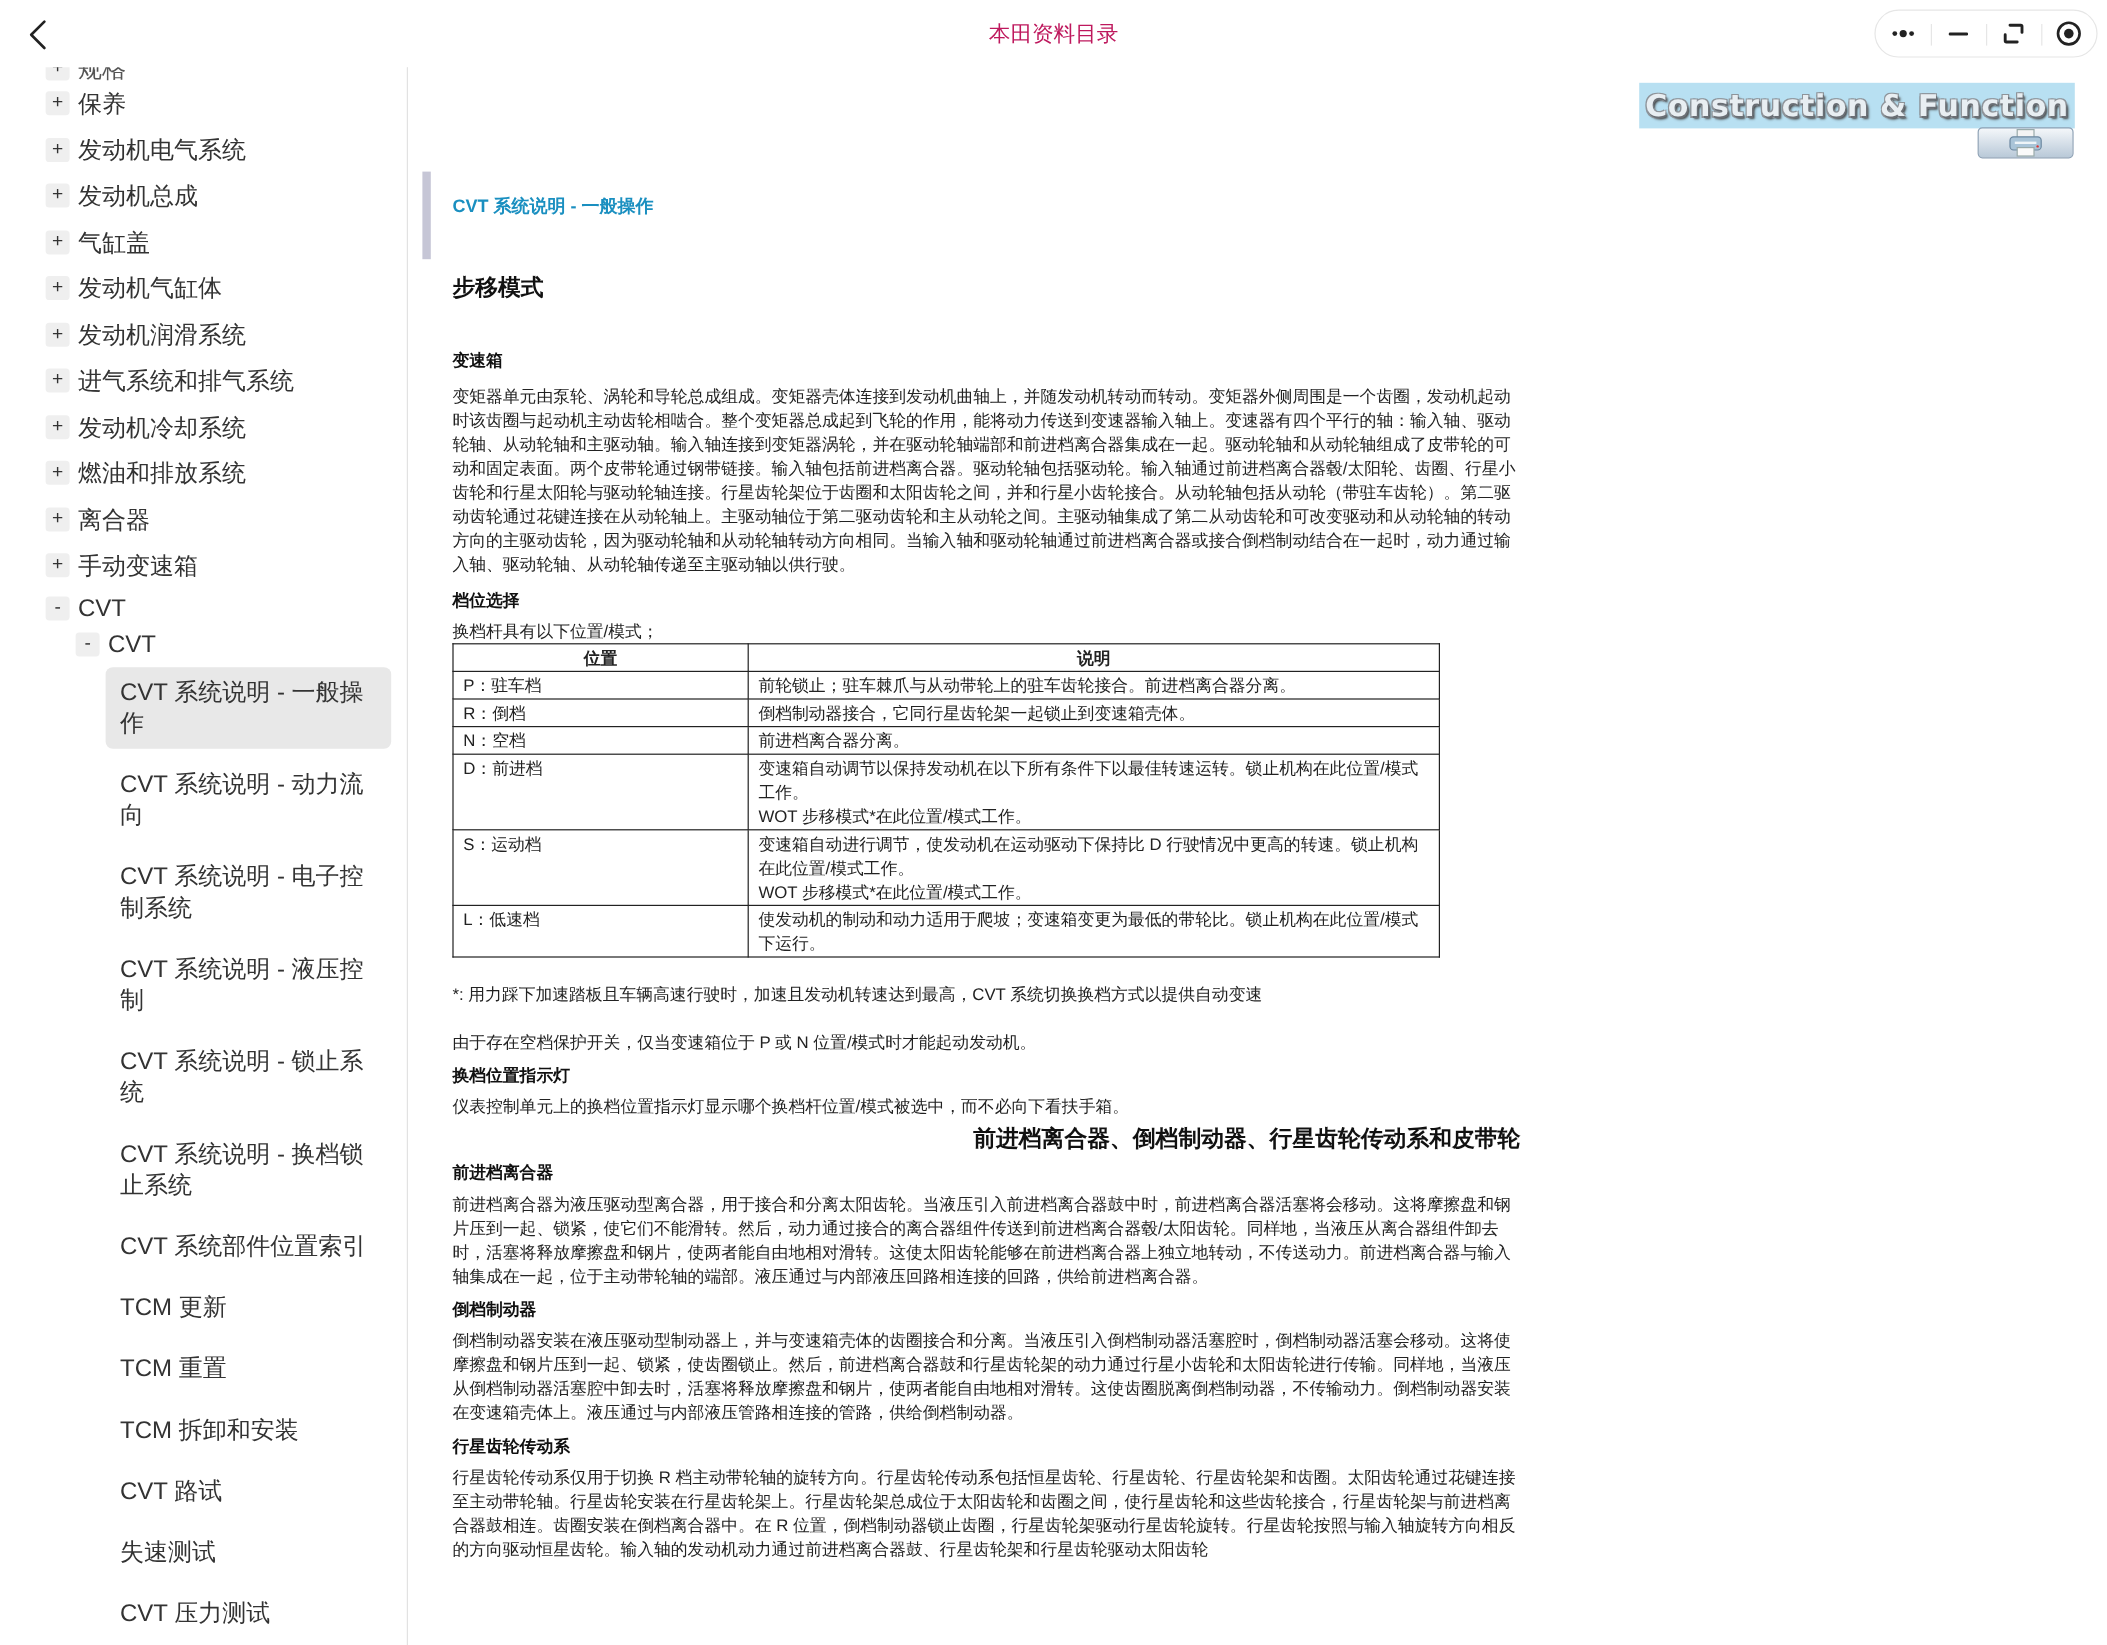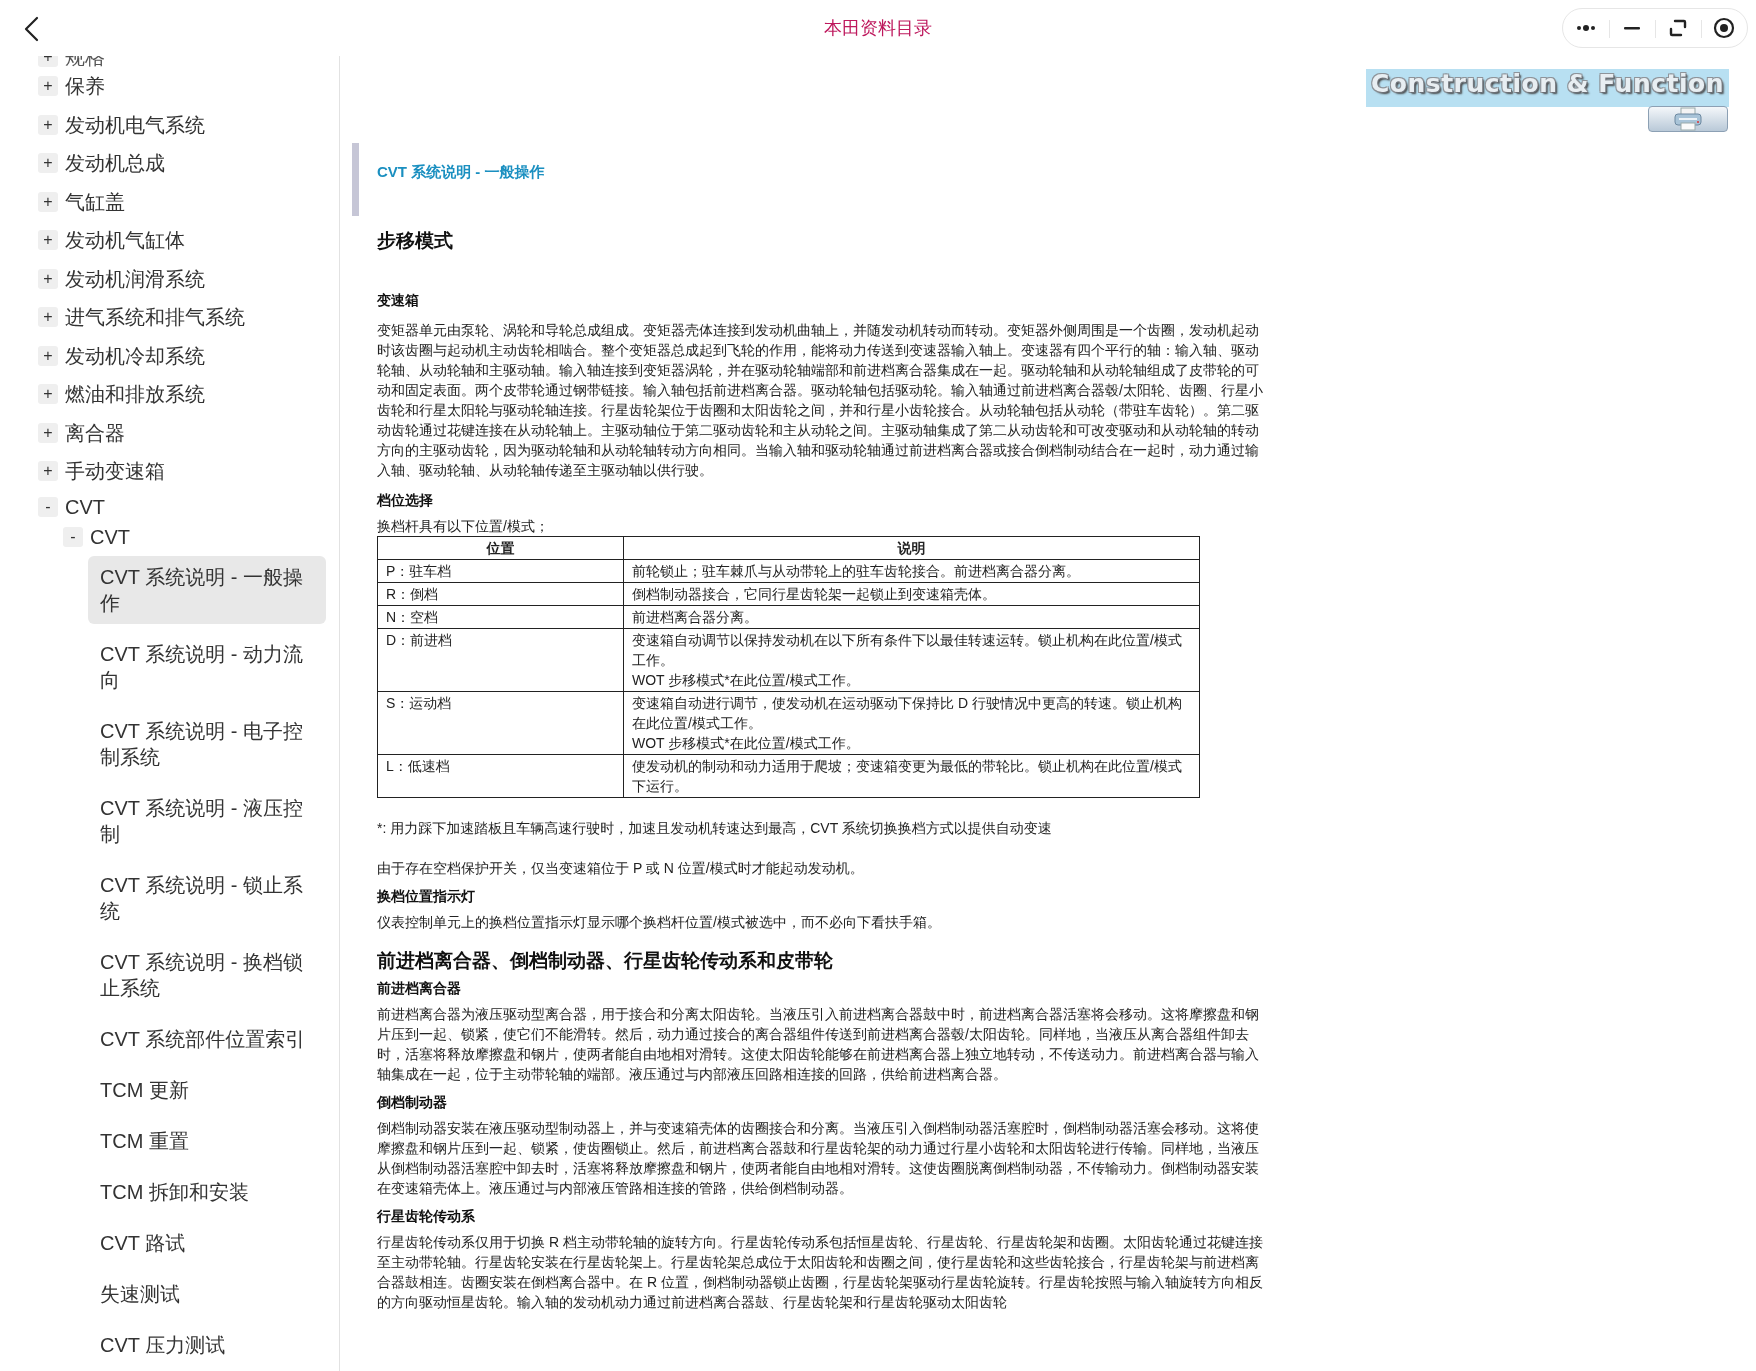--- a/index.html
+++ b/index.html
@@ -21,42 +21,42 @@
   .sidebar-divider { position: absolute; left: 339px; top: 56px; width: 1px; height: 1315px; background: #e2e2e2; }
   .tree-row { position: absolute; left: 38px; height: 30px; display: flex; align-items: center; font-size: 20px; color: #333; cursor: pointer; white-space: nowrap; }
   .tree-row .toggle { width: 20px; height: 20px; background: #efefef; border-radius: 3px; display: flex; align-items: center; justify-content: center; font-size: 16px; color: #333; margin-right: 7px; line-height: 1; }
   .tree-row.cut { top: -14px; color: #555; }
   .tree-row.level2 { left: 63px; }
   .leaf { position: absolute; left: 88px; width: 238px; font-size: 20px; line-height: 26px; color: #333; padding: 8px 12px; border-radius: 6px; cursor: pointer; }
   .leaf.active { background: #e8e8e8; }
 
   
   .doc { position: absolute; left: 340px; top: 56px; width: 1416px; height: 1315px; overflow: hidden; background: #fff; }
-  .banner { position: absolute; left: 1026px; top: 13px; width: 363px; height: 38px; background: #b8e0f2; display: flex; justify-content: center; }
+  .banner { position: absolute; left: 1026px; top: 13px; width: 363px; height: 38px; background: #b8e0f2; display: flex; align-items: center; justify-content: center; }
   .banner span { font-family: "DejaVu Sans", sans-serif; font-weight: bold; font-size: 25px; color: #e8eef2; letter-spacing: 0.5px;
                  text-shadow: 1px 1px 0 #6a6f75, -1px -1px 0 #8e949a, 1px -1px 0 #8e949a, -1px 1px 0 #8e949a, 2px 2px 2px #444; }
   .print-btn { position: absolute; left: 1308px; top: 50px; width: 80px; height: 26px; border-radius: 4px; background: linear-gradient(#f4f7fa, #b9c9d8); border: 1px solid #8ca0b4; display: flex; align-items: center; justify-content: center; cursor: pointer; }
   .print-btn svg { width: 34px; height: 24px; }
 
   .page-head { position: absolute; left: 12px; top: 87px; width: 500px; height: 73px; border-left: 7px solid #c6c6d6; }
   .page-head .crumb { position: absolute; left: 18px; top: 20px; font-size: 15px; font-weight: bold; color: #1a8fc0; }
 
   .content { position: absolute; left: 37px; top: 172px; width: 890px; font-size: 14px; line-height: 20px; color: #222; }
   .h1 { font-size: 19px; font-weight: bold; line-height: 26px; color: #111; }
   .h2 { font-size: 14px; font-weight: bold; color: #111; }
   .p { margin: 0; }
   .gap-s { height: 10px; }
   .gap-m { height: 20px; }
   .gap-l { height: 36px; }
 
   table.pos { border-collapse: collapse; width: 823px; font-size: 14px; line-height: 20px; }
   table.pos th, table.pos td { border: 1.5px solid #222; padding: 1px 8px; vertical-align: top; }
   table.pos th { font-weight: bold; text-align: center; }
   table.pos td.c1 { width: 246px; }
-  .h1.big { font-size: 19px; margin-top: 16px; }
+  .h1.big { font-size: 19px; margin-top: 5px; text-align: right; }
 </style>
 </head>
 <body>
 
 <div class="titlebar">
   <div class="back-btn">
     <svg viewBox="0 0 34 34">
         <path d="M21 6 L10 17 L21 28" fill="none" stroke="#222" stroke-width="2.2" stroke-linecap="round" stroke-linejoin="round"></path>
       </svg>
   </div>

